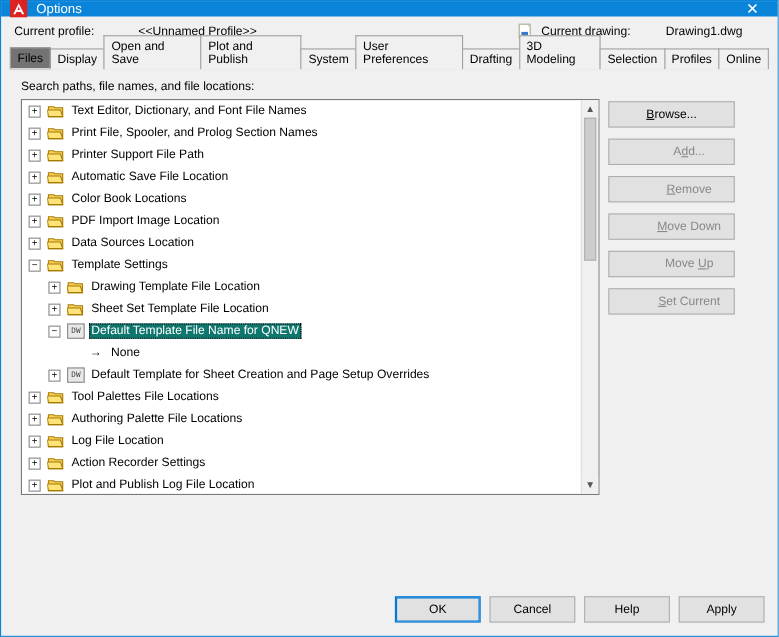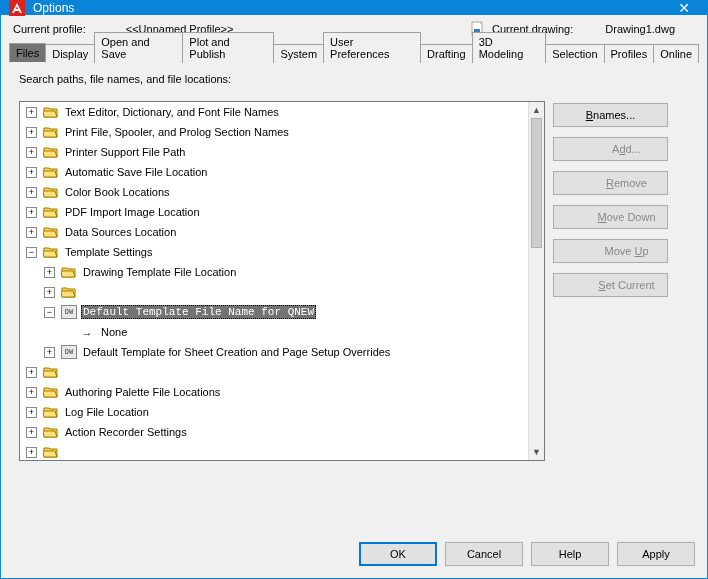--- a/index.html
+++ b/index.html
@@ -12,37 +12,37 @@
   .titlebar .close { width:46px; height:30px; display:flex; align-items:center; justify-content:center; font-size:14px; }
   .header-row { display:flex; align-items:center; padding:6px 12px 4px 12px; }
   .header-row .lbl { margin-right:8px; }
   .header-row .val { color:#000;text-align:right; }
   .header-row .mid-spacer { flex:1; }
   .tabs { display:flex; align-items:flex-end; border-bottom:1px solid #a0a0a0; margin:0 8px; height:22px; }
   .tab { padding:3px 6px 3px 6px; border:1px solid #a0a0a0; border-bottom:none; background:#f0f0f0; margin-right:-1px; position:relative; top:1px; cursor:default; }
   .tab:last-of-type { margin-right:0; }
   .tab.active { background:#737373; border-bottom:1px solid #f0f0f0; z-index:2; }
   .tab-panel { flex:1; margin:0 8px 0 8px; background:#f0f0f0; padding:10px 10px 4px 10px; position:relative; }
-  .panel-label { margin-bottom:16px; }
+  .panel-label { margin-bottom:5px; }
   .content-row { display:flex; gap:8px; }
   .tree { width:526px; height:360px; background:#fff; border:1px solid #7a7a7a; position:relative; overflow:hidden; }
   .tree-inner { position:absolute; left:0; top:0; right:16px; }
   .scrollbar { position:absolute; right:0; top:0; width:16px; height:100%; background:#f0f0f0; border-left:1px solid #ddd; }
   .sb-btn { height:16px; background:#f0f0f0; display:flex; align-items:center; justify-content:center; font-size:9px; color:#555; }
   .sb-track { height:calc(100% - 32px); position:relative; }
   .sb-thumb { position:absolute; left:2px; right:2px; top:0; height:130px; background:#cdcdcd; border:1px solid #b0b0b0; }
   .node { display:flex; align-items:center; height:20px; white-space:nowrap; }
   .exp { width:11px; height:11px; border:1px solid #888; background:#fff; display:inline-flex; align-items:center; justify-content:center; font-size:9px; line-height:1; color:#000; margin-right:2px; cursor:pointer; }
   .exp-empty { width:13px; display:inline-block; }
   .ind { display:inline-block; width:18px; }
   .icon-folder { width:16px; height:14px; margin-right:4px; display:inline-block; }
   .icon-dwt { width:16px; height:14px; margin-right:4px; display:inline-flex; align-items:center; justify-content:center; font-family:monospace; font-size:7px; background:#e8e8e8; border:1px solid #888; color:#444; }
   .arrow-icon { width:16px; height:14px; margin-right:4px; display:inline-flex; align-items:center; justify-content:center; font-size:11px; }
   .node-label { padding:1px 2px; }
-  .node-label.selected { background:#737373; color:#fff; border:1px dotted #000; padding:0px 1px;font-family:Liberation Mono, monospace; }
+  .node-label.selected { background:#0f766e; color:#fff; border:1px dotted #000; padding:0px 1px; }
   .side-buttons { display:flex; flex-direction:column; gap:10px; padding-top:2px; }
   .side-buttons button { width:115px; height:24px; background:#e1e1e1; border:1px solid #adadad; font-family:inherit; font-size:11px; cursor:default; }
   .side-buttons button[disabled] { color:#888;padding-left:38px; }
   .side-buttons .u { text-decoration:underline; }
   .bottom-buttons { display:flex; justify-content:flex-end; gap:8px; padding:8px 12px 12px 10px; }
   .bottom-buttons button { width:78px; height:24px; background:#e1e1e1; border:1px solid #adadad; font-family:inherit; font-size:11px; }
   .bottom-buttons button.default { border:1px solid #0078d7; box-shadow:0 0 0 1px #0078d7 inset; }
   .dwg-icon { width:16px; height:16px; margin-right:6px; display:inline-flex; align-items:center; justify-content:center; }
 </style>
 </head>
@@ -194,20 +194,21 @@
             </div>
             <div class="node">
               <span class="ind"></span>
               <span style="width:6px;display:inline-block"></span>
               <span class="exp">+</span>
               <span style="width:4px;display:inline-block"></span>
               <span class="icon-folder"><svg width="16" height="14">
                   <path d="M1 3 L6 3 L7 4 L14 4 L14 12 L1 12 Z" fill="#f7cf5a" stroke="#a67c00" stroke-width="1"></path>
                   <path d="M0 6 L12 6 L14 12 L1 12 Z" fill="#ffe27a" stroke="#a67c00" stroke-width="1"></path>
                 </svg></span>
+              <span class="node-label">Sheet Set Template File Location</span>
             </div>
             <div class="node">
               <span class="ind"></span>
               <span style="width:6px;display:inline-block"></span>
               <span class="exp">−</span>
               <span style="width:4px;display:inline-block"></span>
               <span class="icon-dwt">DW</span>
               <span class="node-label selected">Default Template File Name for QNEW</span>
             </div>
             <div class="node">
@@ -228,20 +229,21 @@
               <span class="node-label">Default Template for Sheet Creation and Page Setup Overrides</span>
             </div>
             <div class="node">
               <span style="width:6px;display:inline-block"></span>
               <span class="exp">+</span>
               <span style="width:4px;display:inline-block"></span>
               <span class="icon-folder"><svg width="16" height="14">
                   <path d="M1 3 L6 3 L7 4 L14 4 L14 12 L1 12 Z" fill="#f7cf5a" stroke="#a67c00" stroke-width="1"></path>
                   <path d="M0 6 L12 6 L14 12 L1 12 Z" fill="#ffe27a" stroke="#a67c00" stroke-width="1"></path>
                 </svg></span>
+              <span class="node-label">Tool Palettes File Locations</span>
             </div>
             <div class="node">
               <span style="width:6px;display:inline-block"></span>
               <span class="exp">+</span>
               <span style="width:4px;display:inline-block"></span>
               <span class="icon-folder"><svg width="16" height="14">
                   <path d="M1 3 L6 3 L7 4 L14 4 L14 12 L1 12 Z" fill="#f7cf5a" stroke="#a67c00" stroke-width="1"></path>
                   <path d="M0 6 L12 6 L14 12 L1 12 Z" fill="#ffe27a" stroke="#a67c00" stroke-width="1"></path>
                 </svg></span>
               <span class="node-label">Authoring Palette File Locations</span>
@@ -267,32 +269,33 @@
               <span class="node-label">Action Recorder Settings</span>
             </div>
             <div class="node">
               <span style="width:6px;display:inline-block"></span>
               <span class="exp">+</span>
               <span style="width:4px;display:inline-block"></span>
               <span class="icon-folder"><svg width="16" height="14">
                   <path d="M1 3 L6 3 L7 4 L14 4 L14 12 L1 12 Z" fill="#f7cf5a" stroke="#a67c00" stroke-width="1"></path>
                   <path d="M0 6 L12 6 L14 12 L1 12 Z" fill="#ffe27a" stroke="#a67c00" stroke-width="1"></path>
                 </svg></span>
+              <span class="node-label">Plot and Publish Log File Location</span>
             </div>
           </div>
         <div class="scrollbar">
           <div class="sb-btn">▲</div>
           <div class="sb-track">
               <div class="sb-thumb"></div>
             </div>
           <div class="sb-btn">▼</div>
         </div>
       </div>
       <div class="side-buttons">
-        <button><span class="u">B</span><span>names...</span></button>
+        <button><span class="u">B</span><span>rowse...</span></button>
         <button disabled="">A<span class="u">d</span><span>d...</span></button>
         <button disabled=""><span class="u">R</span><span>emove</span></button>
         <button disabled=""><span class="u">M</span><span>ove Down</span></button>
         <button disabled="">Move <span class="u">U</span><span>p</span></button>
         <button disabled=""><span class="u">S</span><span>et Current</span></button>
       </div>
     </div>
   </div>
 
   <div style="flex:1"></div>

